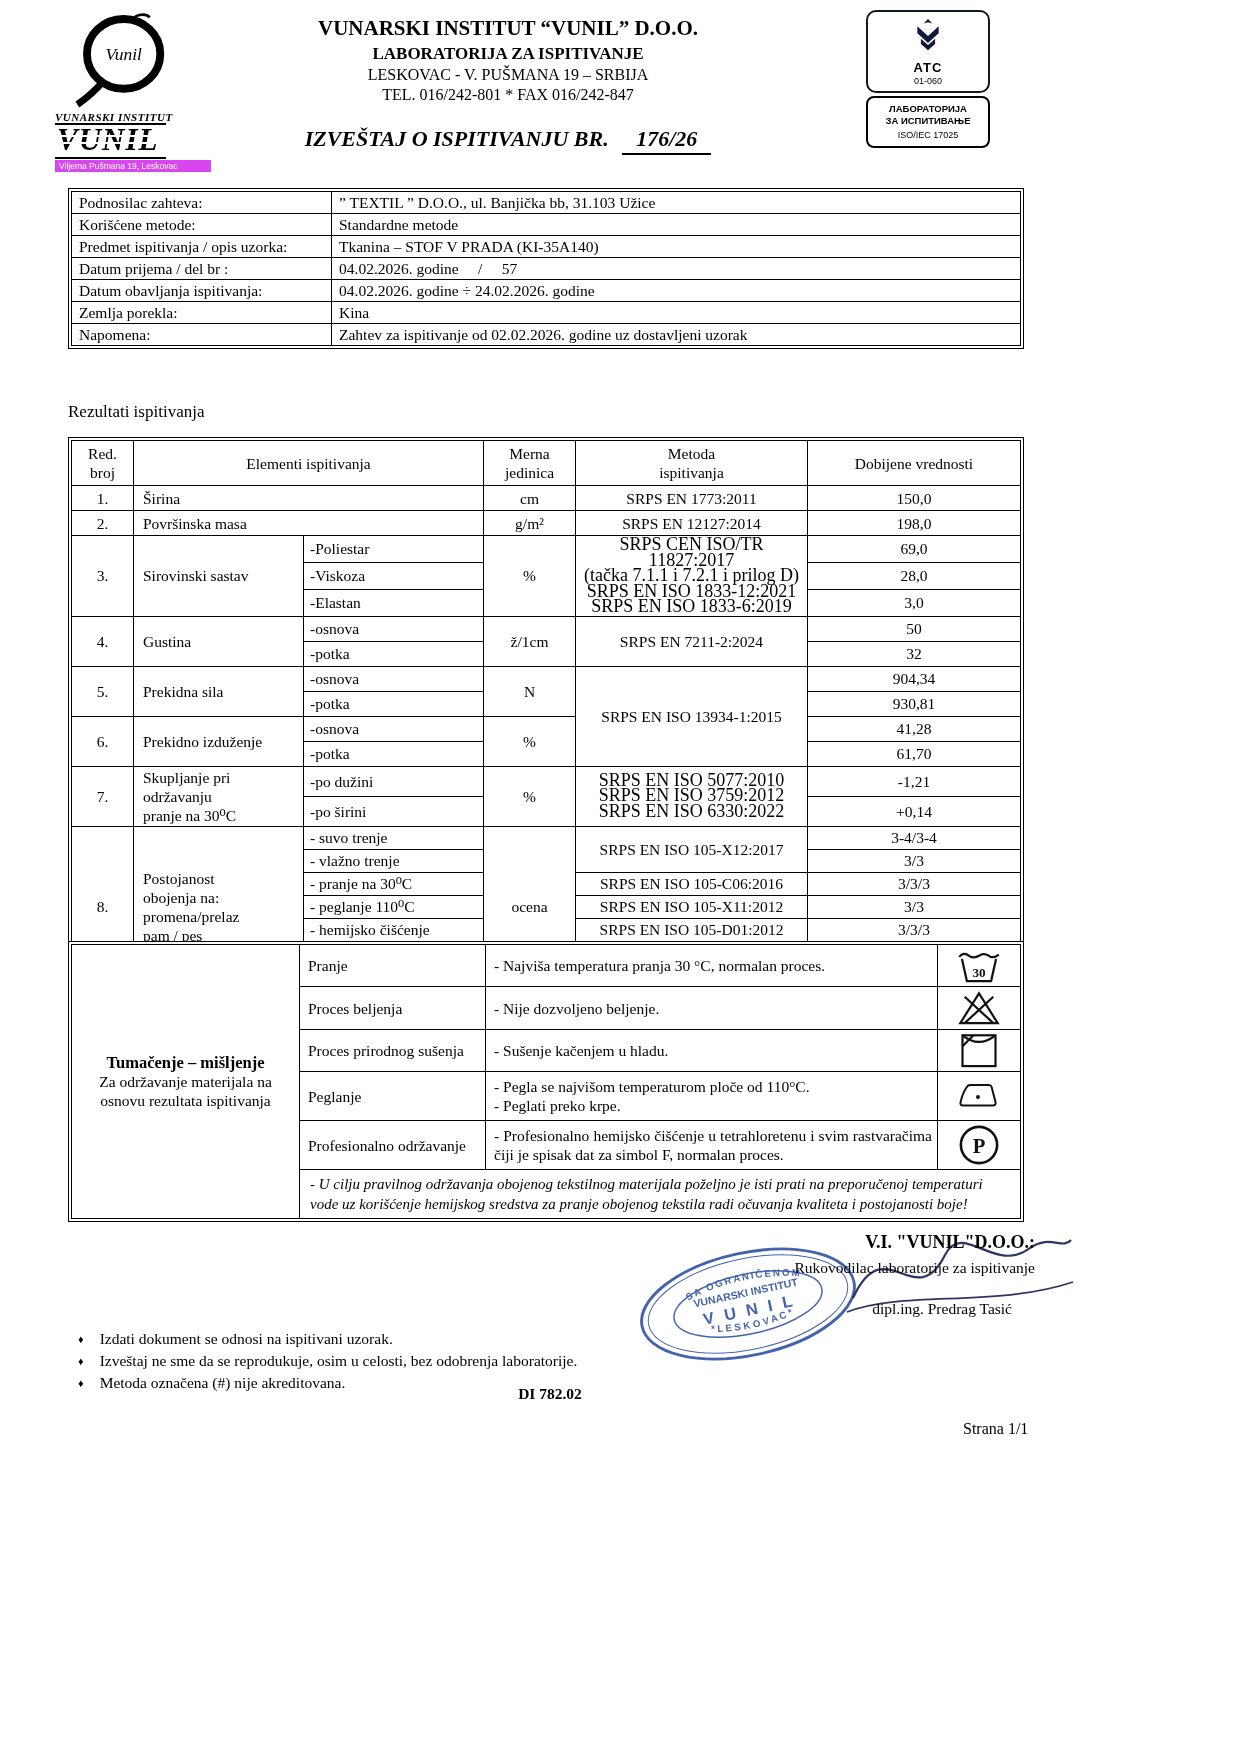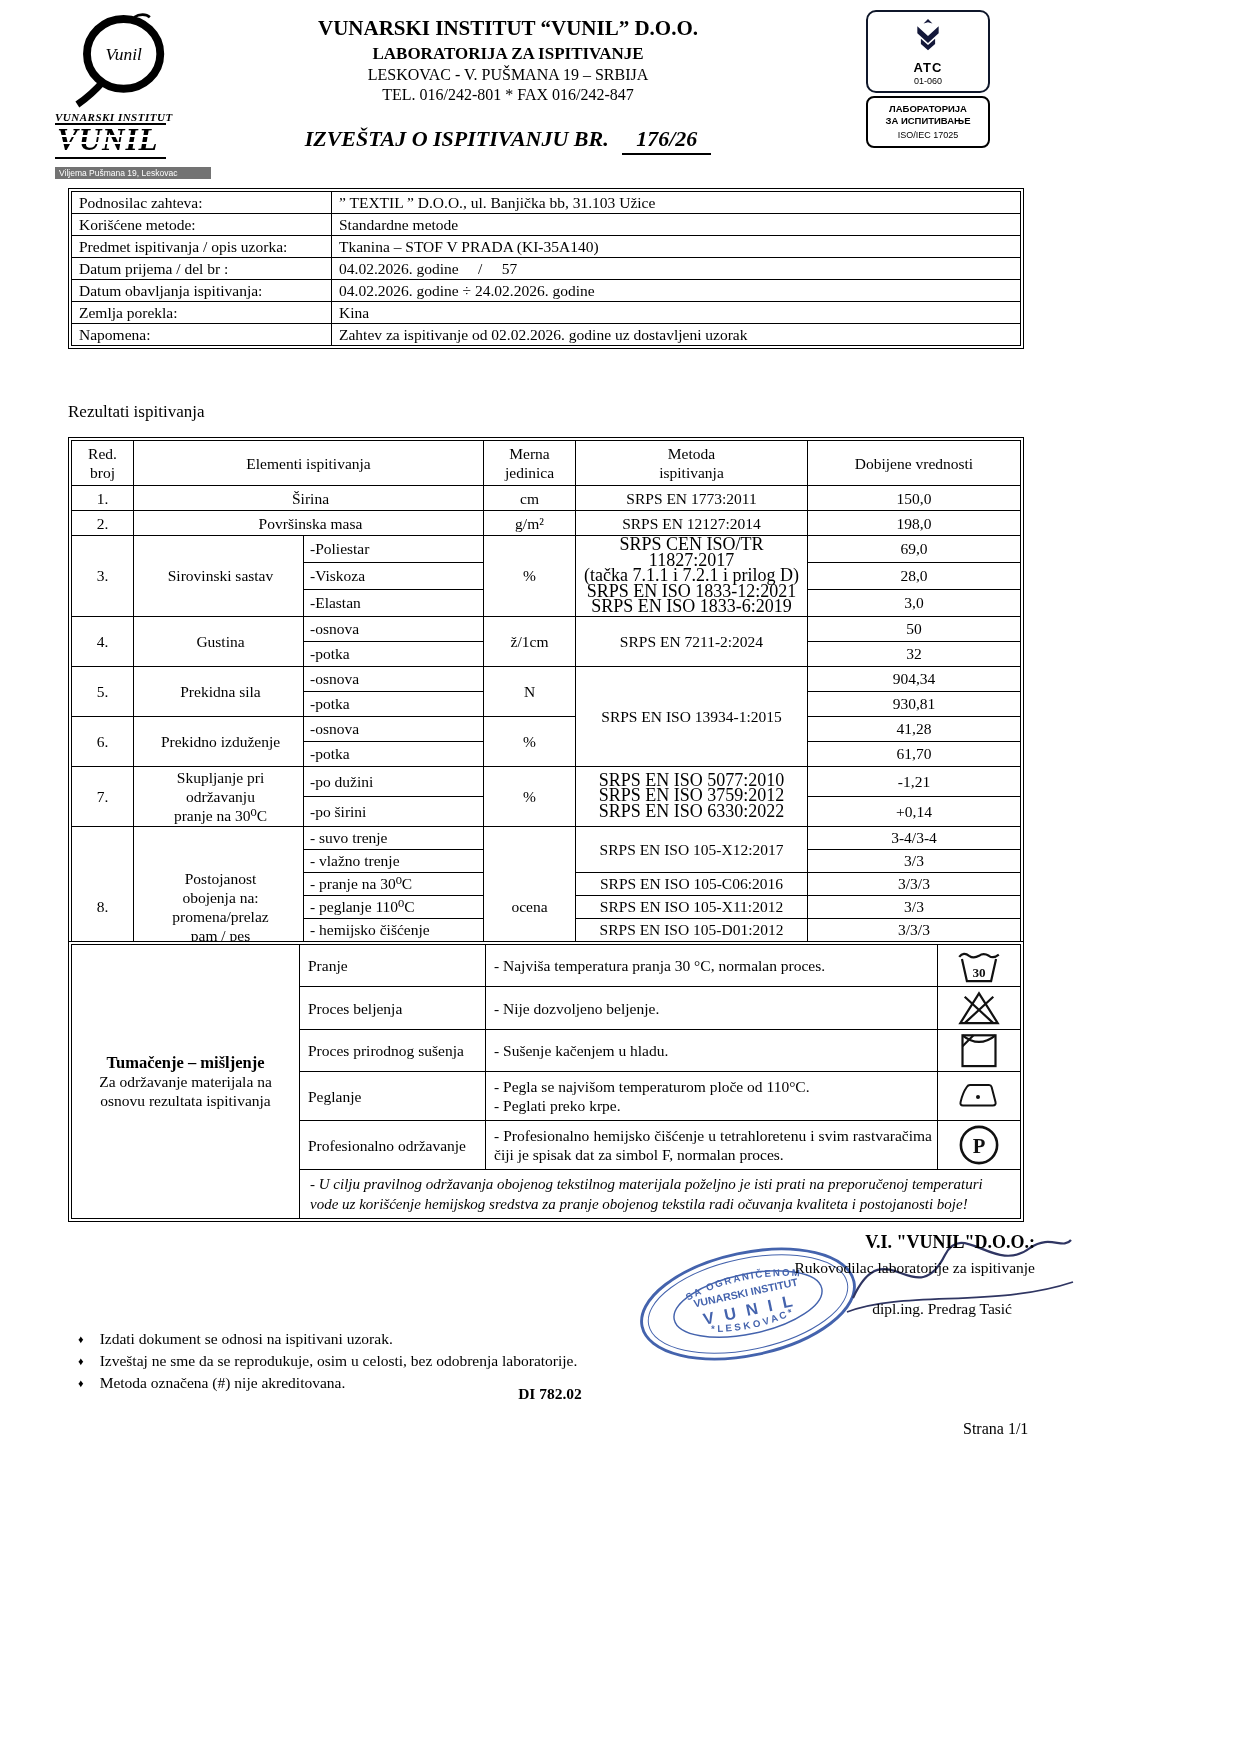--- a/index.html
+++ b/index.html
@@ -9,21 +9,21 @@
   .prewrap{white-space:pre-wrap;}
 
   
   .logo-block{position:absolute;left:55px;top:12px;width:195px;}
   .logo-emblem{display:block;margin-left:16px;width:100px;height:96px;}
   .logo-inst{font-size:11px;font-weight:bold;font-style:italic;letter-spacing:.5px;margin-top:3px;}
   .logo-word{position:relative;display:inline-block;font-size:31px;line-height:30px;font-weight:bold;font-style:italic;
              letter-spacing:1px;border-top:2px solid #000;border-bottom:2px solid #000;padding:0 8px 2px 2px;}
   .logo-word .stripe{position:absolute;left:0;right:0;height:2px;background:#fff;}
   .logo-word .s1{top:10px;}.logo-word .s2{top:17px;}
-  .logo-addr{background:#737373;color:#fff;font-size:8.5px;padding:1px 4px;width:148px;margin-top:8px;
+  .logo-addr{background:#d946ef;color:#fff;font-size:8.5px;padding:1px 4px;width:148px;margin-top:1px;
              font-family:"Liberation Sans",sans-serif;}
 
   .head-center{position:absolute;left:248px;top:16px;width:520px;text-align:center;}
   .org{font-size:21px;font-weight:bold;}
   .lab{font-size:17px;font-weight:bold;margin-top:3px;}
   .addr{font-size:16px;margin-top:2px;}
   .tel{font-size:16px;margin-top:2px;}
   .report-title{margin-top:22px;font-size:22px;font-weight:bold;font-style:italic;}
   .report-no{border-bottom:2.5px solid #000;padding:0 14px 1px;margin-left:8px;display:inline-block;}
 
@@ -49,21 +49,21 @@
 
   .sec-title{position:absolute;left:68px;top:402px;font-size:17px;}
 
   .res-wrap{left:68px;top:437px;width:950px;}
   .res-table th{font-weight:normal;text-align:center;padding:2px;}
   .res-table tr.rh th{height:40px;}
   .res-table td{height:22px;}
   .res-table tr.t27 td{height:27px;}
   .res-table tr.t20 td{height:20px;}
   td.c{text-align:center;}
-  td.nm{text-align:center;padding-left:9px;}
+  td.nm{text-align:left;padding-left:9px;}
   td.sub{text-align:left;padding-left:6px;}
   .sm{font-size:18px;line-height:15.5px;}
 
   .care-wrap{left:68px;top:941px;width:950px;}
   .care-table tr.ch34 td{height:32px;}
   .care-table tr.ch38 td{height:36px;}
   .care-table tr.ch46 td{height:44px;}
   .care-left{text-align:center;vertical-align:middle;}
   .care-title{font-size:16.5px;font-weight:bold;}
   .care-sub{font-size:15.5px;}

